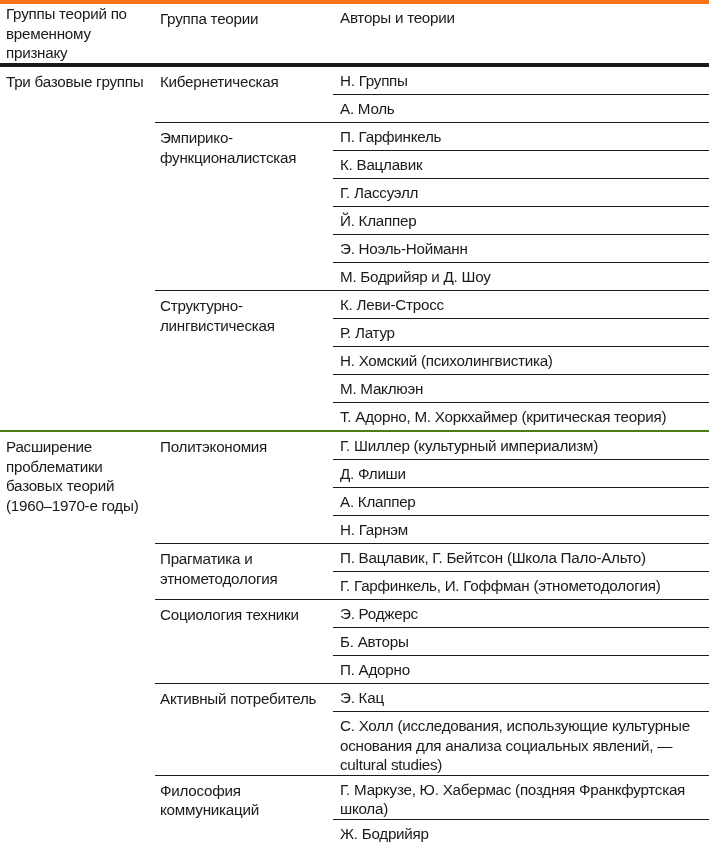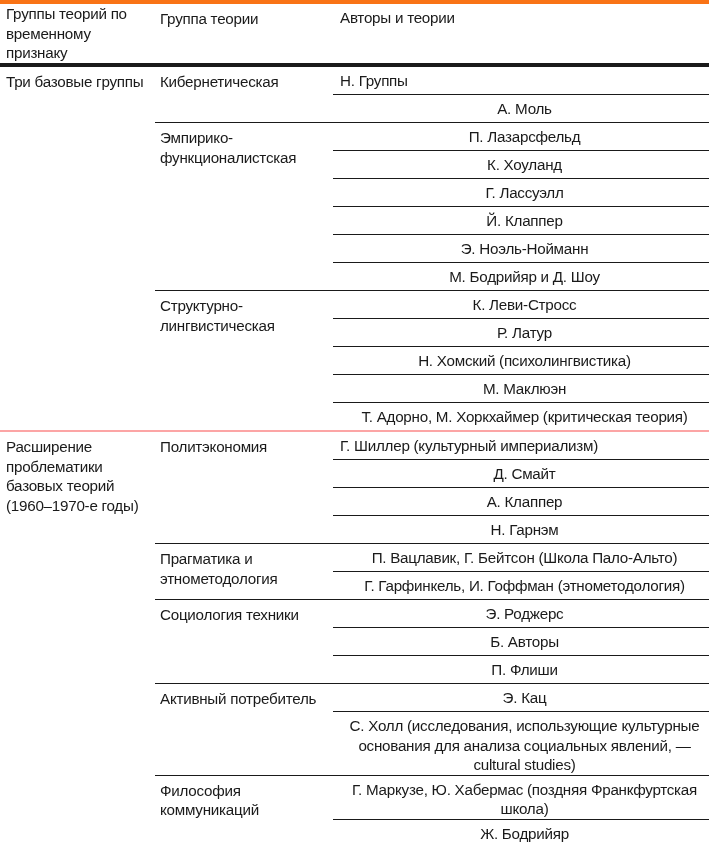--- a/index.html
+++ b/index.html
@@ -10,23 +10,23 @@
          letter-spacing: -0.25px; }
   table.theories td, table.theories th { vertical-align: top; text-align: left;
          font-weight: normal; padding: 0; }
   thead th { border-top: 4px solid #f97316; border-bottom: 4px solid #1a1a1a;
          height: 54px; padding-top: 5px; }
   col.c1 { width: 155px; } col.c2 { width: 178px; } col.c3 { width: 376px; }
   .t1 { padding-left: 6px !important; }
   .t2 { padding-left: 5px !important; padding-top: 5px !important; }
   .t3 { padding-left: 7px !important; padding-top: 4px !important; height: 23px; }
   .t1cell { padding-top: 5px !important; padding-left: 6px !important; }
-  tr.a td.t3 { border-top: 1.5px solid #1a1a1a; text-align: center; }
+  tr.a td.t3 { border-top: 1.5px solid #1a1a1a; }
   tr.g td.t2 { border-top: 1.5px solid #1a1a1a; }
-  tr.b td { border-top: 2px solid #fca5a5; }
+  tr.b td { border-top: 2px solid #4d7c0f; }
   tr.first td { border-top: none !important; }
   tr.last td { border-bottom: 2px solid #1a1a1a; }
   .it { }
 </style>
 </head>
 <body>
 
 <table class="theories">
   <colgroup>
       <col class="c1">
@@ -44,24 +44,24 @@
       <tr class="b first">
         <td class="t1cell" rowspan="13">Три базовые группы</td>
         <td class="t2" rowspan="2">Кибернетическая</td>
         <td class="t3">Н. Группы</td>
       </tr>
       <tr class="a">
         <td class="t3">А. Моль</td>
       </tr>
       <tr class="g a">
         <td class="t2" rowspan="6">Эмпирико-функционалистская</td>
-        <td class="t3">П. Лазарсфельд</td>
+        <td class="t3">П. Гарфинкель</td>
       </tr>
       <tr class="a">
-        <td class="t3">К. Хоуланд</td>
+        <td class="t3">К. Вацлавик</td>
       </tr>
       <tr class="a">
         <td class="t3">Г. Лассуэлл</td>
       </tr>
       <tr class="a">
         <td class="t3">Й. Клаппер</td>
       </tr>
       <tr class="a">
         <td class="t3">Э. Ноэль-Нойманн</td>
       </tr>
@@ -83,21 +83,21 @@
       </tr>
       <tr class="a">
         <td class="t3">Т. Адорно, М. Хоркхаймер (критическая теория)</td>
       </tr>
       <tr class="b">
         <td class="t1cell" rowspan="13" style="border-bottom: 2px solid rgb(26, 26, 26);">Расширение проблематики базовых теорий (1960–1970-е годы)</td>
         <td class="t2" rowspan="4">Политэкономия</td>
         <td class="t3">Г. Шиллер (культурный империализм)</td>
       </tr>
       <tr class="a">
-        <td class="t3">Д. Смайт</td>
+        <td class="t3">Д. Флиши</td>
       </tr>
       <tr class="a">
         <td class="t3">А. Клаппер</td>
       </tr>
       <tr class="a">
         <td class="t3">Н. Гарнэм</td>
       </tr>
       <tr class="g a">
         <td class="t2" rowspan="2">Прагматика и этнометодология</td>
         <td class="t3">П. Вацлавик, Г. Бейтсон (Школа Пало-Альто)</td>
@@ -106,21 +106,21 @@
         <td class="t3">Г. Гарфинкель, И. Гоффман (этнометодология)</td>
       </tr>
       <tr class="g a">
         <td class="t2" rowspan="3">Социология техники</td>
         <td class="t3">Э. Роджерс</td>
       </tr>
       <tr class="a">
         <td class="t3">Б. Авторы</td>
       </tr>
       <tr class="a">
-        <td class="t3">П. Флиши</td>
+        <td class="t3">П. Адорно</td>
       </tr>
       <tr class="g a">
         <td class="t2" rowspan="2">Активный потребитель</td>
         <td class="t3">Э. Кац</td>
       </tr>
       <tr class="a">
         <td class="t3">С. Холл (исследования, использующие культурные основания для анализа социальных явлений, — <span class="it">cultural studies</span>)</td>
       </tr>
       <tr class="g a">
         <td class="t2" rowspan="2" style="border-bottom: 2px solid rgb(26, 26, 26);">Философия коммуникаций</td>

